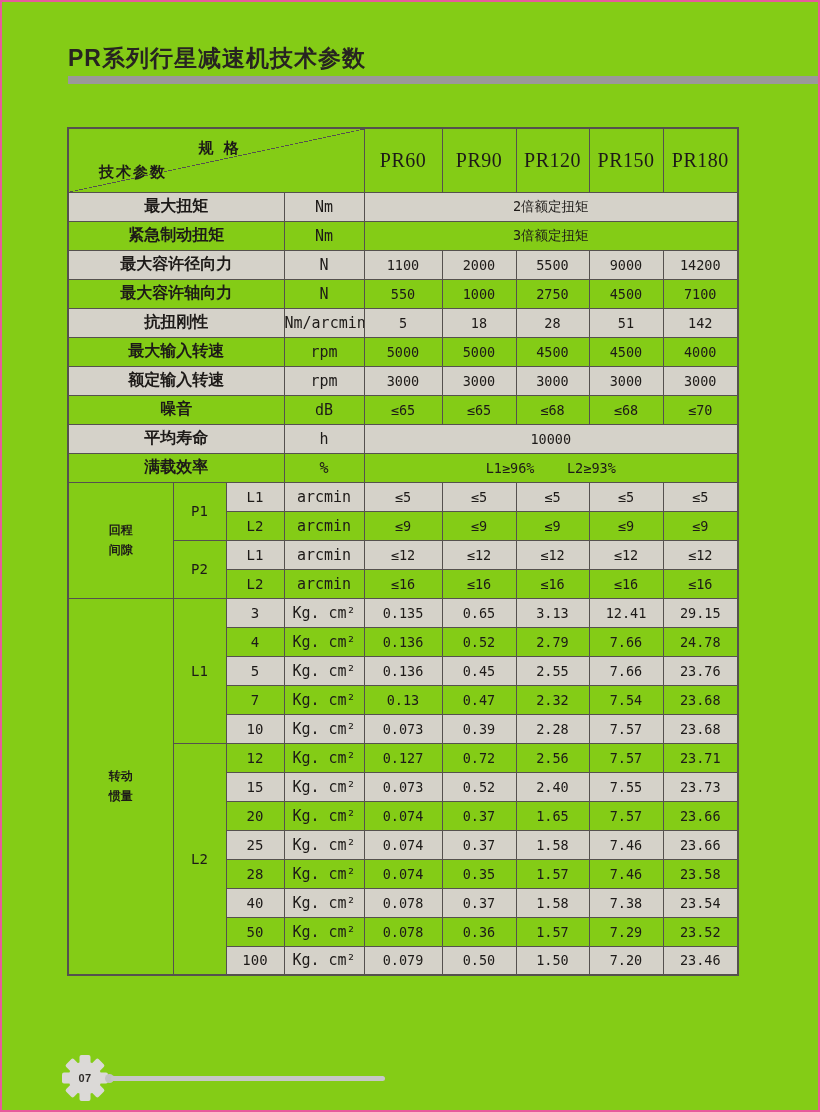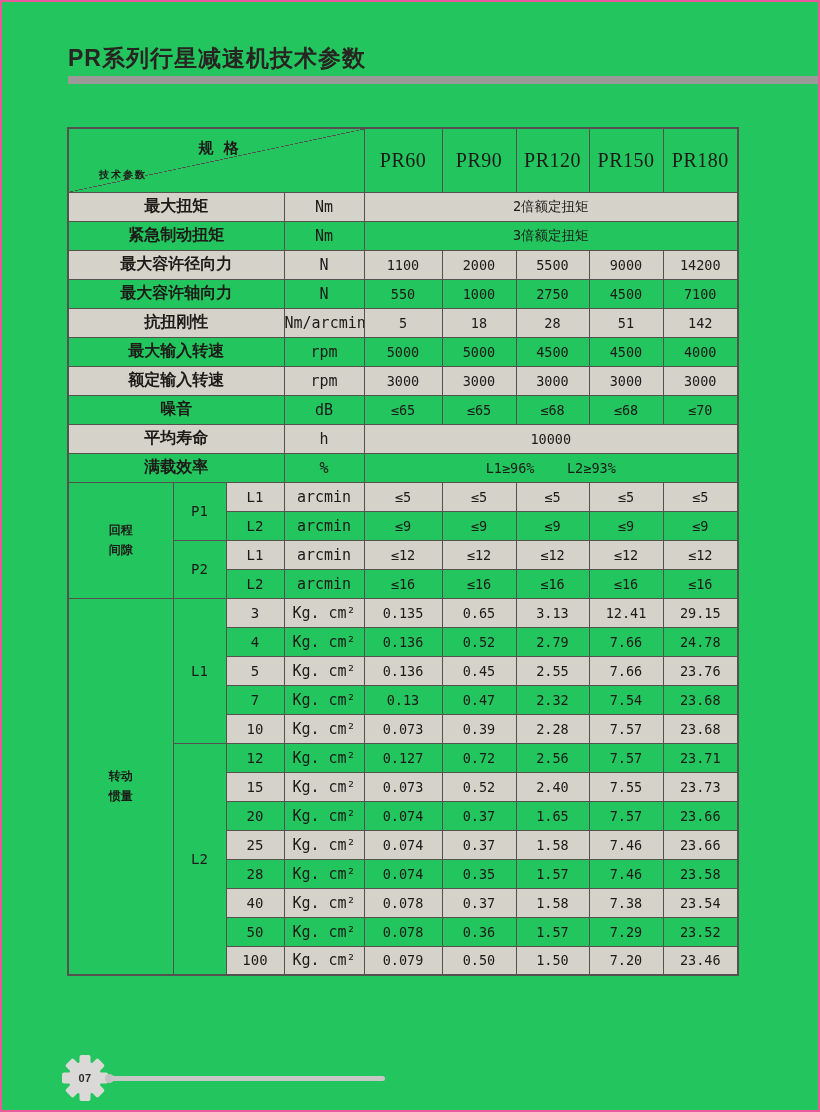--- a/index.html
+++ b/index.html
@@ -7,21 +7,21 @@
     width: 820px; height: 1112px;
     background: #ffffff;
     font-family: "Liberation Sans", sans-serif;
     overflow: hidden;
   }
   .page {
     position: absolute; inset: 0;
     width: 820px; height: 1112px;
     box-sizing: border-box;
     border: 2px solid var(--page-border, #e75a9b);
-    background: #22c55e;
+    background: #84cc16;
   }
   .page-title {
     position: absolute; left: 66px; top: 26px;
     font-size: 23px; font-weight: bold; color: #272421;
     letter-spacing: 1px;
     font-family: "Liberation Sans", sans-serif;
   }
   .title-bar {
     position: absolute; left: 66px; top: 74px;
     width: 750px; height: 8px;
@@ -49,21 +49,21 @@
     background-image: linear-gradient(to bottom right,
       transparent 49.75%, var(--table-border, #55514e) 49.75%,
       var(--table-border, #55514e) 50.35%, transparent 50.35%);
   }
   .corner-top {
     position: absolute; left: 44%; top: 10px;
     font-size: 15px; font-weight: bold; letter-spacing: 3px;
   }
   .corner-bottom {
     position: absolute; left: 30px; bottom: 10px;
-    font-size: 10px; font-weight: bold; letter-spacing: 2px;
+    font-size: 15px; font-weight: bold; letter-spacing: 2px;
   }
   th.model { font-size: 20px; font-weight: normal; letter-spacing: 0.5px;
              font-family: Liberation Serif, serif; }
 
   .spec-table td.param { font-size: 16px; font-weight: bold;
                          font-family: Liberation Mono, monospace; }
   .spec-table td.group { font-size: 12px; font-weight: bold; white-space: pre-line;
                          line-height: 1.7; font-family: "Liberation Sans", sans-serif; }
   .spec-table td.grade, .spec-table td.level, .spec-table td.ratio {
     font-size: 14px; font-family: "DejaVu Sans Mono", monospace;

